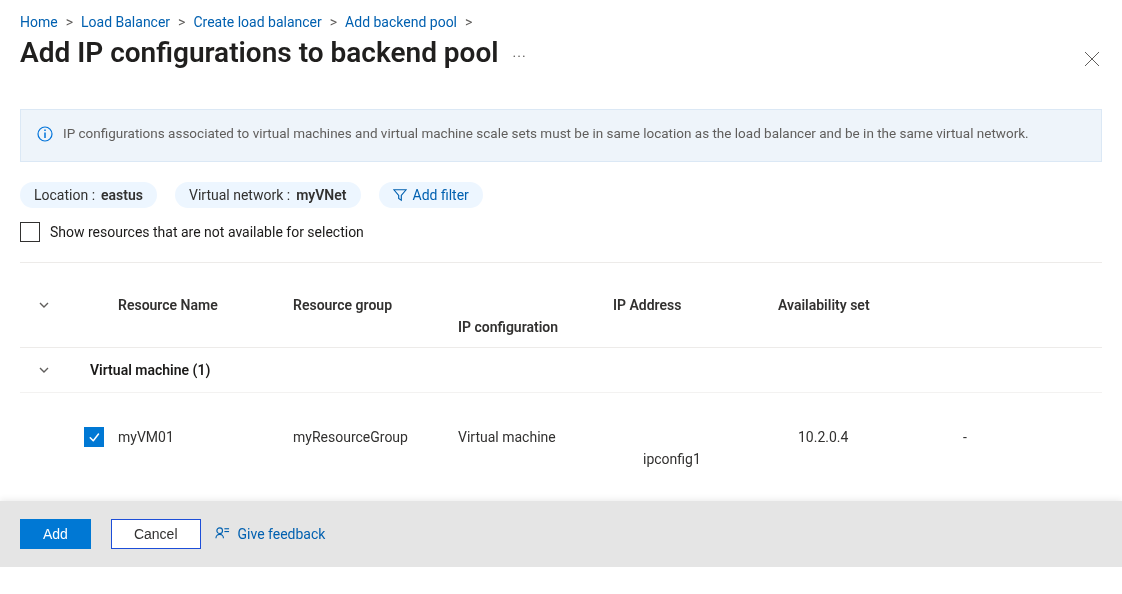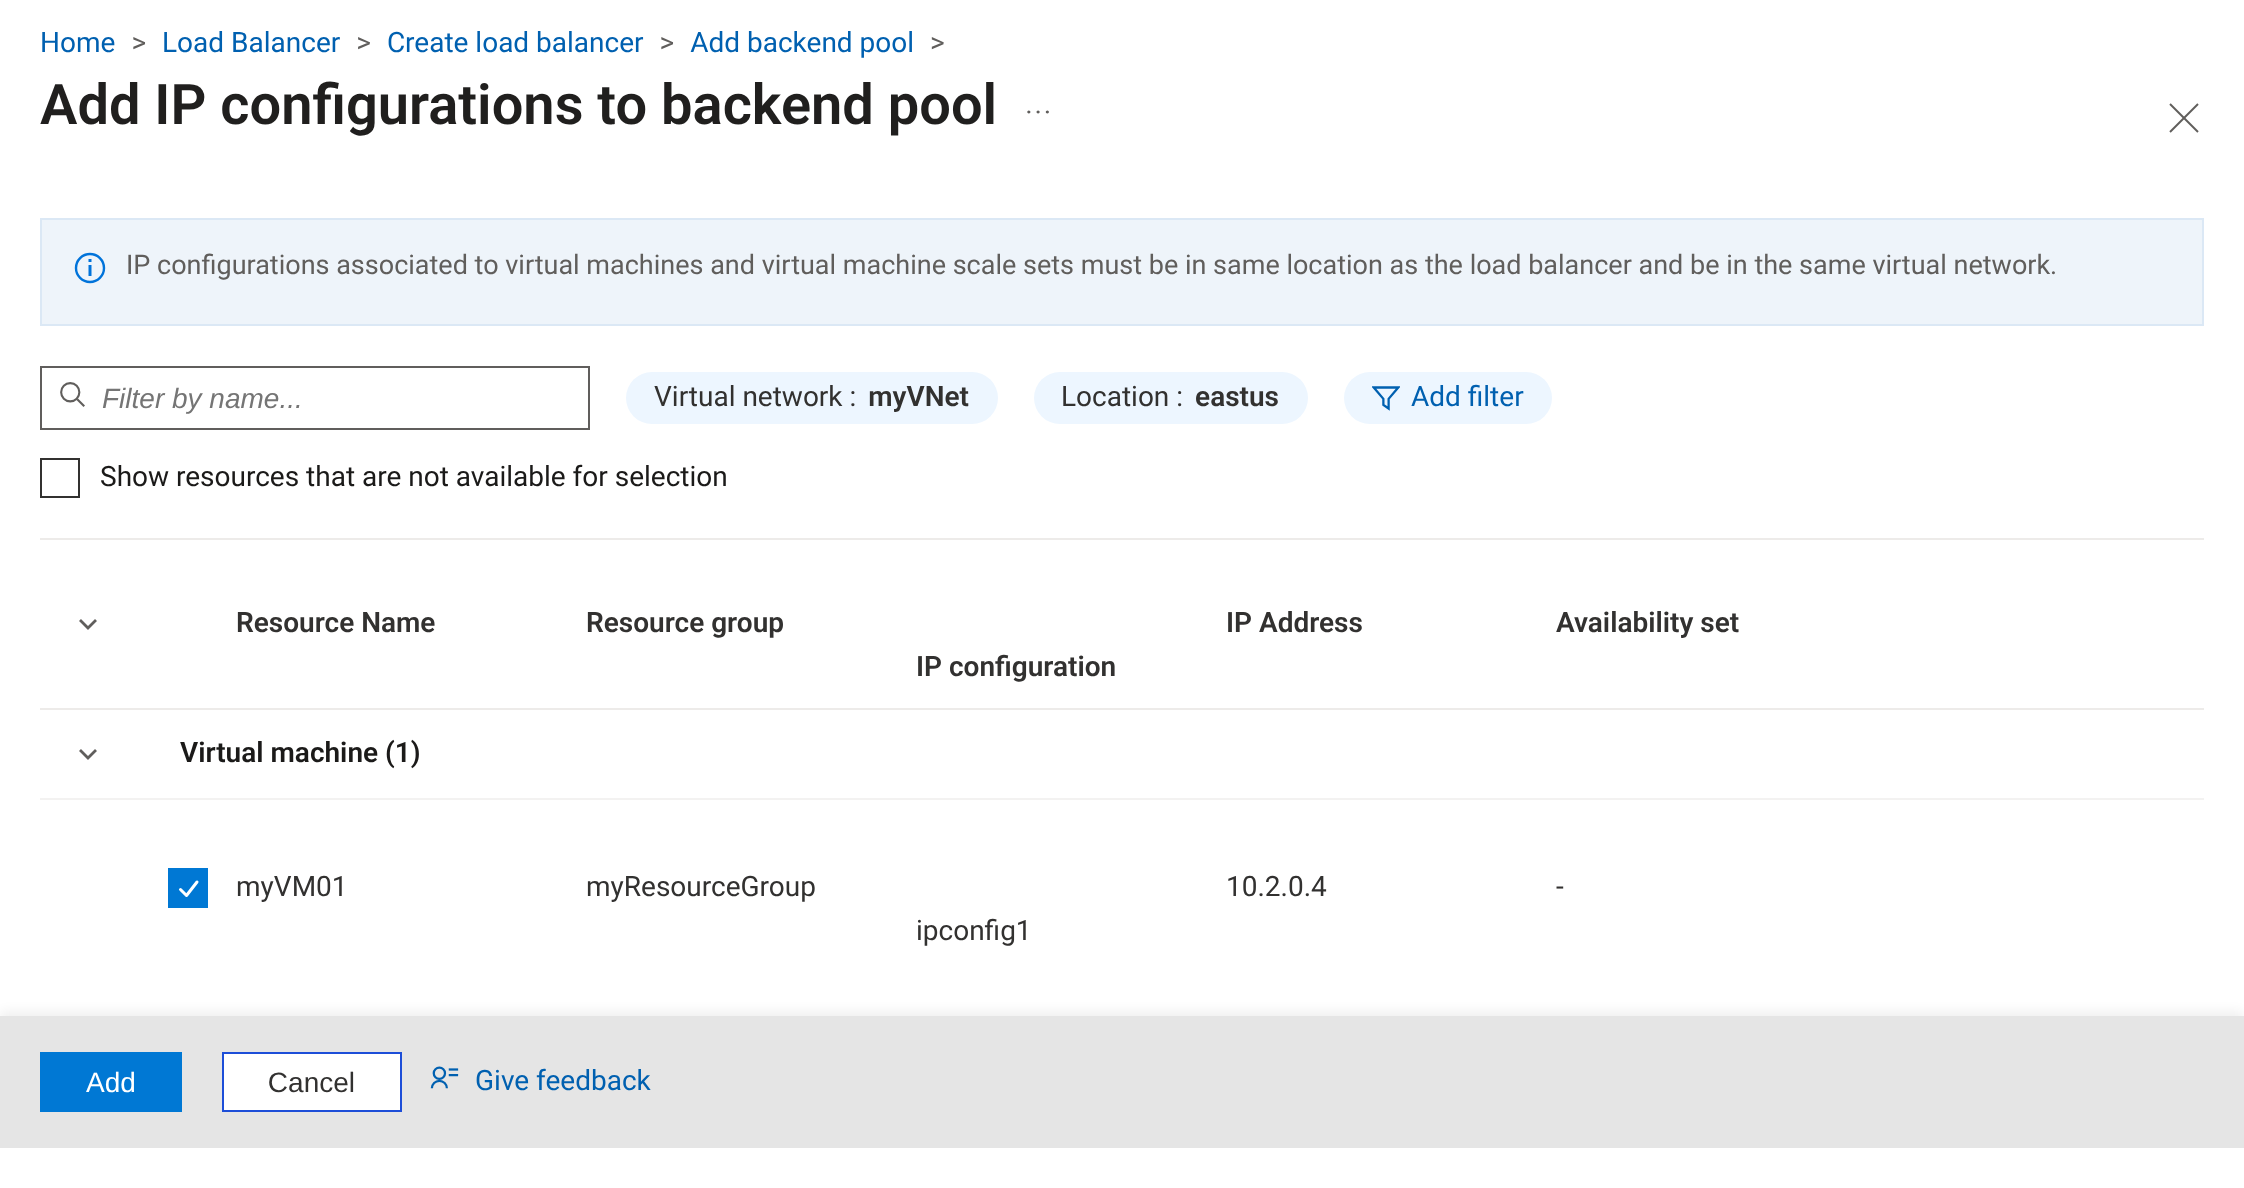--- a/index.html
+++ b/index.html
@@ -150,36 +150,27 @@
       <svg width="16" height="16" viewBox="0 0 16 16">
           <circle cx="8" cy="8" r="7"></circle>
           <rect class="i" x="7.25" y="6.5" width="1.5" height="5.5"></rect>
           <rect class="i" x="7.25" y="3.5" width="1.5" height="1.5"></rect>
         </svg>
     </span>
     <div class="info-text">IP configurations associated to virtual machines and virtual machine scale sets must be in same location as the load balancer and be in the same virtual network.</div>
   </div>
 
   <div class="filter-row">
-    <div class="search-box">
-      <span>
-        <svg width="14" height="14" viewBox="0 0 16 16" class="search-icon-svg">
-            <circle cx="7" cy="7" r="5.2" stroke-width="1.2"></circle>
-            <line x1="11" y1="11" x2="15" y2="15" stroke-width="1.2"></line>
-          </svg>
-      </span>
-      <input type="text" placeholder="Filter by name..." style="">
+    <div class="pill">
+      <span>Location : </span>
+      <span class="bold">eastus</span>
     </div>
     <div class="pill">
       <span>Virtual network : </span>
       <span class="bold">myVNet</span>
-    </div>
-    <div class="pill">
-      <span>Location : </span>
-      <span class="bold">eastus</span>
     </div>
     <div class="pill">
       <span class="filter-icon">
         <svg width="14" height="14" viewBox="0 0 16 16" class="filter-svg">
             <polygon points="1,2 15,2 9.5,8.5 9.5,14 6.5,12 6.5,8.5"></polygon>
           </svg>
       </span>
       <span><a style="color:#0060b0; text-decoration:none">Add filter</a></span>
     </div>
   </div>
@@ -223,20 +214,21 @@
     <div class="col-toggle"></div>
     <div class="col-check chart-data-cell">
       <span class="checkbox-box checked">
         <svg width="12" height="12" viewBox="0 0 16 16" class="check-svg">
             <polyline points="3,9 7,13 14,4"></polyline>
           </svg>
       </span>
     </div>
     <div class="col-name name-indent">myVM01</div>
     <div class="col-rg">myResourceGroup</div>
+    <div class="col-type">Virtual machine</div>
     <div class="col-ipc">ipconfig1</div>
     <div class="col-ipa">10.2.0.4</div>
     <div class="col-av">-</div>
   </div>
 </div>
 
 <div class="footer">
   <button class="btn btn-primary">Add</button>
   <button class="btn btn-secondary">Cancel</button>
   <a class="feedback-link">

